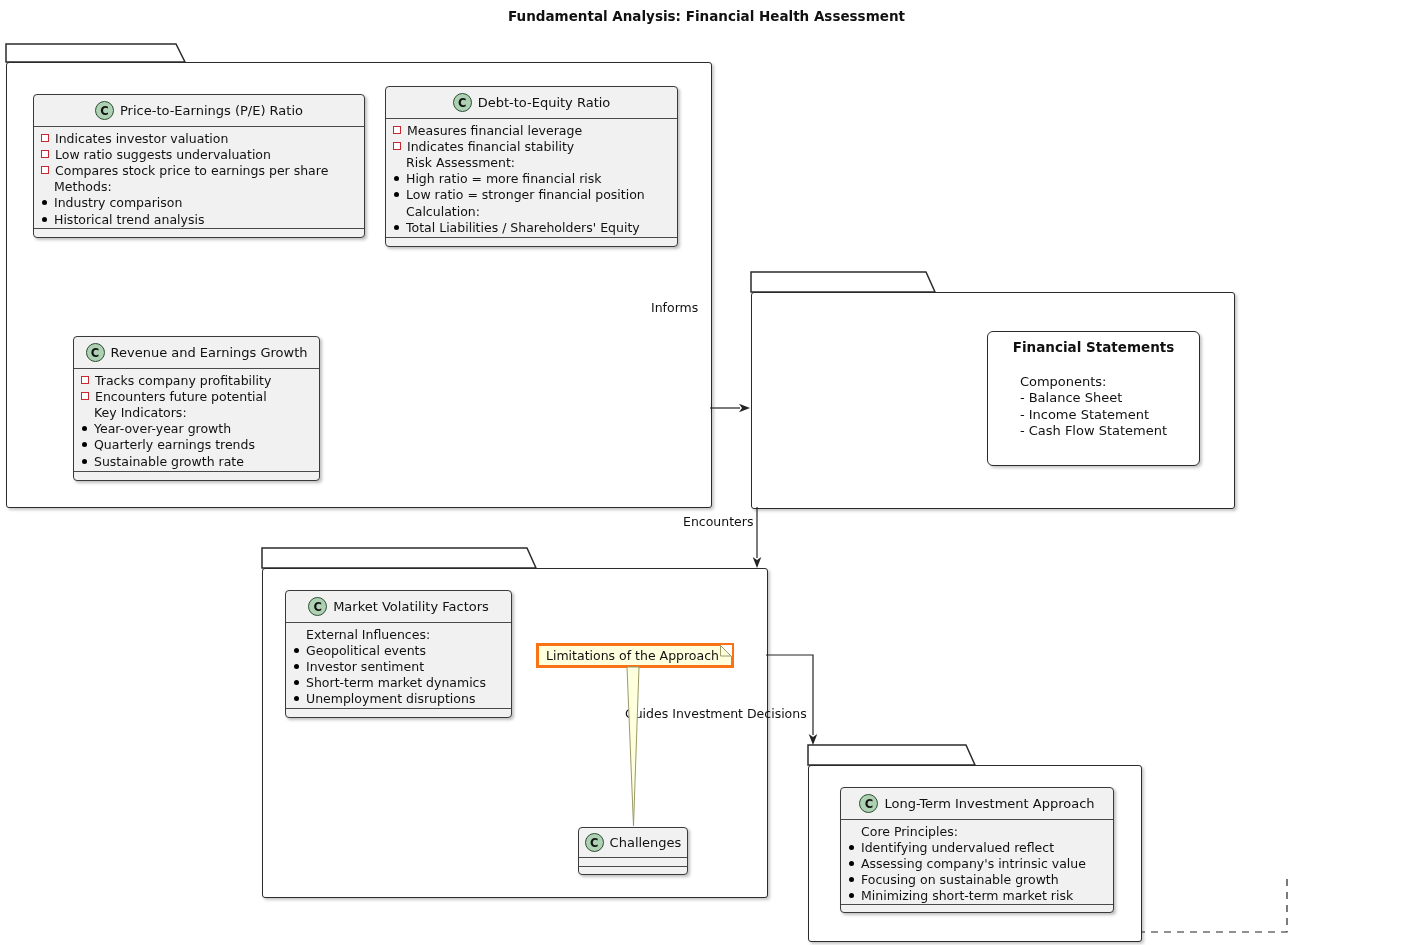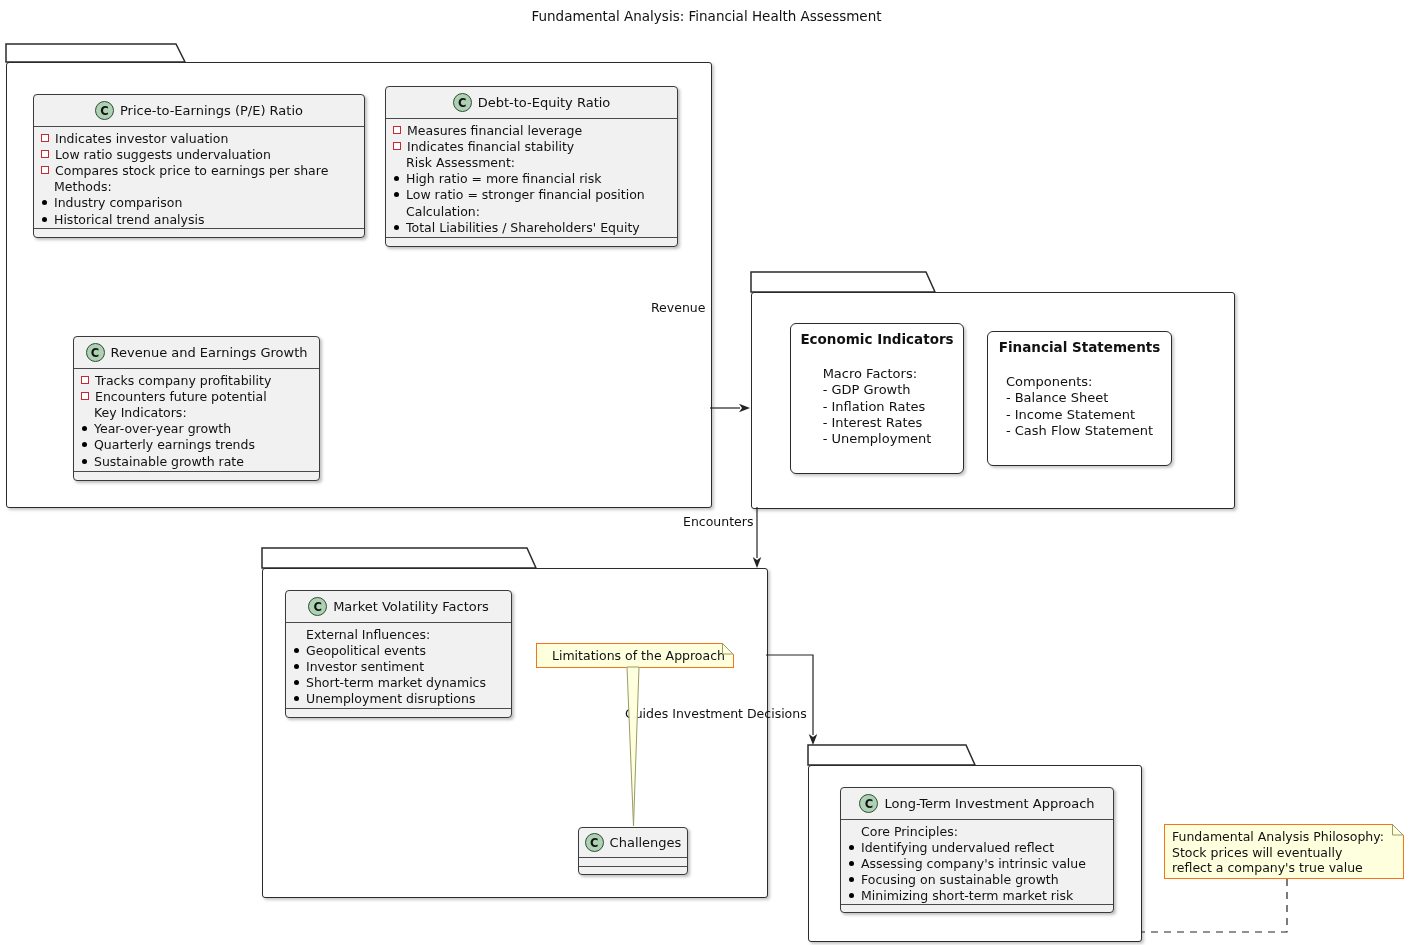--- a/index.html
+++ b/index.html
@@ -1,19 +1,19 @@
 <!DOCTYPE html>
 <html><head>
 <meta charset="utf-8">
 <style>
   html,body{margin:0;padding:0;background:#ffffff;}
   .canvas{position:relative;width:1413px;height:945px;background:#ffffff;
           font-family:"DejaVu Sans",sans-serif;color:#111;overflow:hidden;}
   .title{position:absolute;top:8px;left:0;width:100%;text-align:center;
-         font-size:13.5px;font-weight:normal;}
+         font-size:13.5px;font-weight:bold;}
   
   .pkg-body{position:absolute;background:#ffffff;border:1.5px solid #2b2b2b;border-radius:3px;
             box-shadow:2px 2px 3px rgba(130,130,130,.45);}
   .pkg-label{position:absolute;font-weight:bold;font-size:13px;white-space:nowrap;
              display:flex;align-items:center;padding-left:8px;}
   
   .cls{position:absolute;background:#F1F1F1;border:1.2px solid #3a3a3a;border-radius:4px;
        box-shadow:2px 2px 3px rgba(130,130,130,.5);display:flex;flex-direction:column;box-sizing:border-box;}
   .cls-header{display:flex;align-items:center;justify-content:center;gap:6px;
               border-bottom:1px solid #4a4a4a;font-size:13px;flex:none;}
@@ -26,22 +26,22 @@
   .ic-dot{width:5px;height:5px;border-radius:50%;background:#000;margin:0 7px 0 2px;flex:none;}
   .cls-methods{flex:none;height:8px;border-top:1px solid #4a4a4a;}
   .cls-empty{flex:none;height:8px;}
   
   .rect-box{position:absolute;background:#ffffff;border:1.2px solid #2b2b2b;border-radius:6px;
             box-shadow:2px 2px 3px rgba(130,130,130,.45);display:flex;flex-direction:column;
             align-items:center;box-sizing:border-box;}
   .rect-title{font-weight:bold;font-size:13.5px;margin-top:7px;white-space:nowrap;}
   .rect-lines{font-size:13px;line-height:16.3px;text-align:left;margin-top:19px;white-space:nowrap;}
   
-  .note{position:absolute;background:#FEFFDD;border:1px solid #f97316;box-sizing:border-box;
-        font-size:12.5px;justify-content:center;}
+  .note{position:absolute;background:#FEFFDD;border:3px solid #f97316;box-sizing:border-box;
+        font-size:12.5px;}
   .fold{position:absolute;top:-1px;right:-1px;}
   .note-line{white-space:nowrap;line-height:15.5px;}
   
   .edge-label{position:absolute;font-size:12.5px;white-space:nowrap;}
   
   .overlay{position:absolute;left:0;top:0;pointer-events:none;}
 </style>
 </head>
 <body>
 
@@ -154,32 +154,22 @@
           <span>Quarterly earnings trends</span>
         </div>
       <div class="cls-line">
           <span class="ic-dot"></span>
           <span>Sustainable growth rate</span>
         </div>
     </div>
     <div class="cls-methods"></div>
   </div>
 
-  <div class="rect-box" style="left:790px;top:323px;width:174px;height:151px">
-    <div class="rect-title">Economic Indicators</div>
-    <div class="rect-lines">
-      <div>Macro Factors:</div>
-      <div>- GDP Growth</div>
-      <div>- Inflation Rates</div>
-      <div>- Interest Rates</div>
-      <div>- Unemployment</div>
-    </div>
-  </div>
-
-  <div class="rect-box" style="left:987px;top:331px;width:185px;height:135px">
+
+  <div class="rect-box" style="left:987px;top:331px;width:213px;height:135px">
     <div class="rect-title">Financial Statements</div>
     <div class="rect-lines">
       <div>Components:</div>
       <div>- Balance Sheet</div>
       <div>- Income Statement</div>
       <div>- Cash Flow Statement</div>
     </div>
   </div>
 
   <div class="cls" style="left:285px;top:590px;width:227px;height:128px">
@@ -250,31 +240,22 @@
   </div>
 
   <div class="note" style="left:536px;top:643px;width:198px;height:25px;display:flex;align-items:center;padding-left:7px">
     <span class="note-line">Limitations of the Approach</span>
     <svg class="fold" width="12" height="12">
       <path d="M0.5 0 L12 11.5 L12 0 Z" fill="#ffffff"></path>
       <path d="M0.5 0.5 L0.5 11 L11 11 Z" fill="#FEFFDD" stroke="#9a9a68" stroke-width="1"></path>
     </svg>
   </div>
 
-  <div class="note" style="left:1164px;top:824px;width:240px;height:55px;padding:4px 0 0 7px">
-    <div class="note-line">Fundamental Analysis Philosophy:</div>
-    <div class="note-line">Stock prices will eventually</div>
-    <div class="note-line">reflect a company's true value</div>
-    <svg class="fold" width="12" height="12">
-      <path d="M0.5 0 L12 11.5 L12 0 Z" fill="#ffffff"></path>
-      <path d="M0.5 0.5 L0.5 11 L11 11 Z" fill="#FEFFDD" stroke="#9a9a68" stroke-width="1"></path>
-    </svg>
-  </div>
-
-  <div class="edge-label" style="left:651px;top:300px">Revenue</div>
+
+  <div class="edge-label" style="left:651px;top:300px">Informs</div>
   <div class="edge-label" style="left:683px;top:514px">Encounters</div>
   <div class="edge-label" style="left:625px;top:706px">Guides Investment Decisions</div>
 
   <svg class="overlay" width="1413" height="945" viewBox="0 0 1413 945">
 
     <polygon points="6,44 176,44 185,62 6,62" fill="#ffffff" stroke="#2b2b2b" stroke-width="1.5"></polygon>
     <polygon points="751,272 926,272 935,292 751,292" fill="#ffffff" stroke="#2b2b2b" stroke-width="1.5"></polygon>
     <polygon points="262,548 527,548 536,568 262,568" fill="#ffffff" stroke="#2b2b2b" stroke-width="1.5"></polygon>
     <polygon points="808,745 966,745 975,765 808,765" fill="#ffffff" stroke="#2b2b2b" stroke-width="1.5"></polygon>
 

